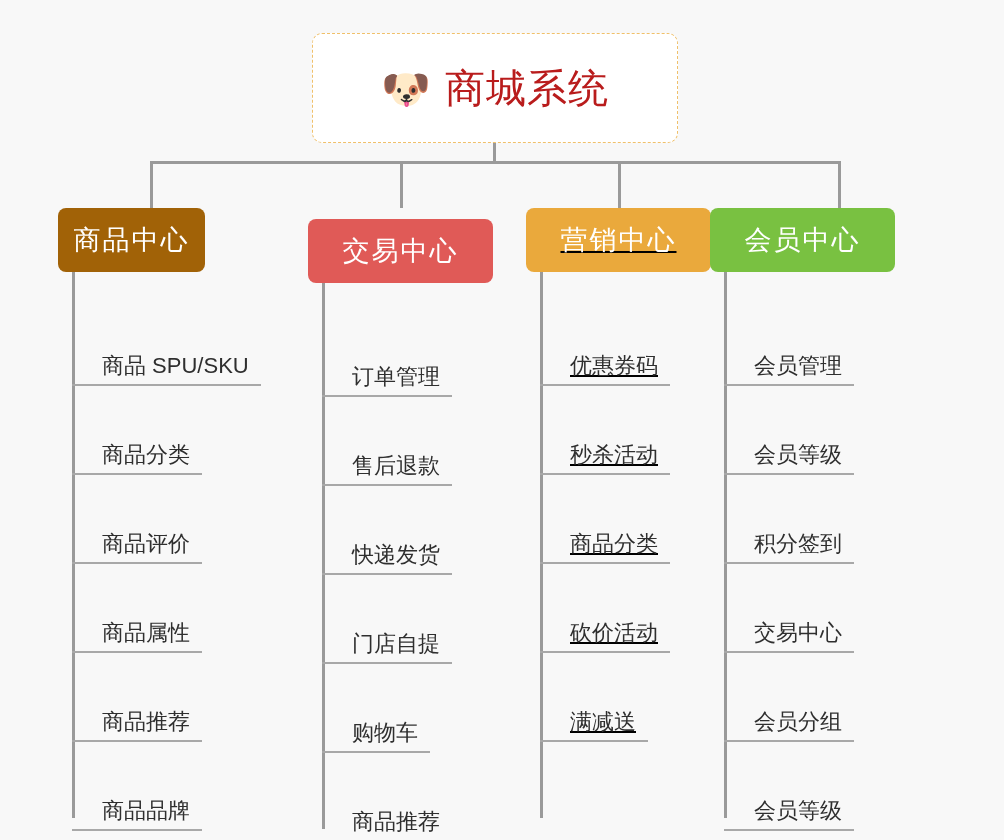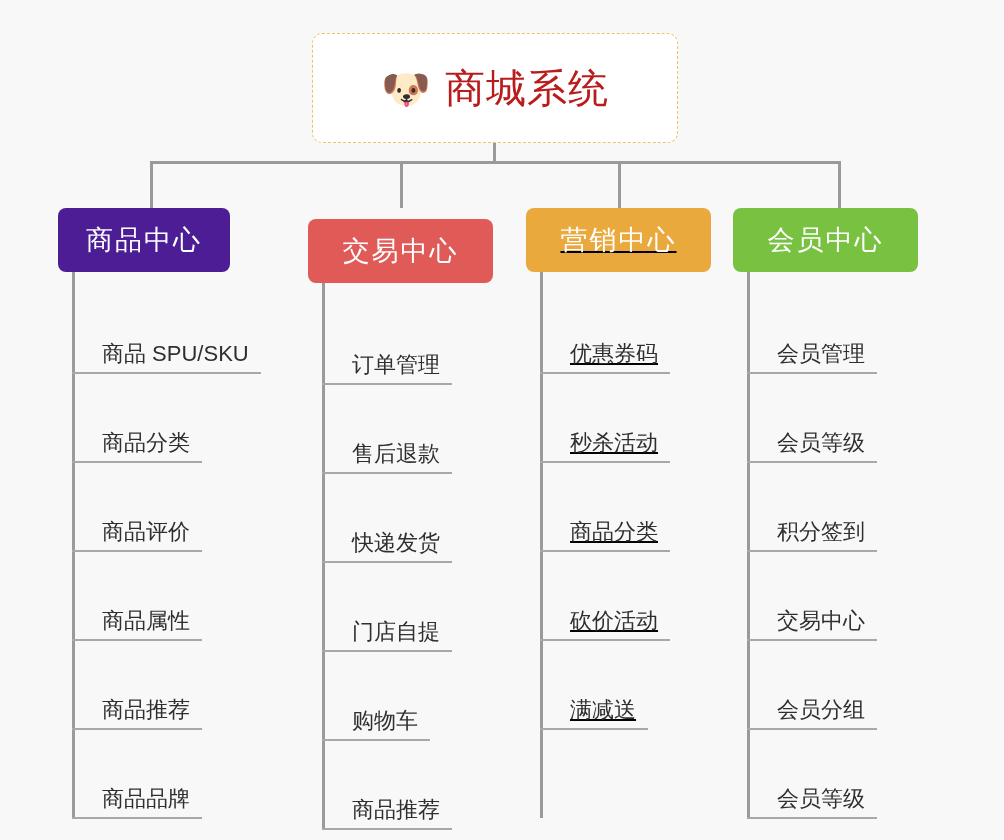--- a/index.html
+++ b/index.html
@@ -90,21 +90,21 @@
     color: #ffffff;
     font-size: 27px;
     letter-spacing: 2px;
     white-space: nowrap;
   }
 
   
   .col-body {
     position: relative;
     margin-top: 0;
-    padding-top: 13px;
+    padding-top: 25px;
   }
   .col-spine {
     position: absolute;
     left: 14px;
     top: 0;
     width: 3px;
     background: #9a9a9a;
   }
   .leaf {
     position: relative;
@@ -135,21 +135,21 @@
 
   <div class="conn conn-stem"></div>
   <div class="conn conn-bus"></div>
   <div class="conn conn-drop" style="left:150px;"></div>
   <div class="conn conn-drop" style="left:400px;"></div>
   <div class="conn conn-drop" style="left:618px;"></div>
   <div class="conn conn-drop" style="left:838px;"></div>
 
   <div id="columns-host">
       <div class="col" style="left: 58px;">
-        <div class="col-header" style="width: 172px; background: #4c1d95;">商品中心</div>
+        <div class="col-header" style="width: 147px; background: #a16207;">商品中心</div>
         <div class="col-body">
           <div class="col-spine" style="height: 546px;"></div>
           <div class="leaf">
             <div class="leaf-inner">商品 SPU/SKU</div>
           </div>
           <div class="leaf">
             <div class="leaf-inner">商品分类</div>
           </div>
           <div class="leaf">
             <div class="leaf-inner">商品评价</div>
@@ -203,21 +203,21 @@
             <div class="leaf-inner">商品分类</div>
           </div>
           <div class="leaf">
             <div class="leaf-inner">砍价活动</div>
           </div>
           <div class="leaf">
             <div class="leaf-inner">满减送</div>
           </div>
         </div>
       </div>
-      <div class="col" style="left: 733px;">
+      <div class="col" style="left: 710px;">
         <div class="col-header" style="width: 185px; background: rgb(121, 193, 65);">会员中心</div>
         <div class="col-body">
           <div class="col-spine" style="height: 546px;"></div>
           <div class="leaf">
             <div class="leaf-inner">会员管理</div>
           </div>
           <div class="leaf">
             <div class="leaf-inner">会员等级</div>
           </div>
           <div class="leaf">

